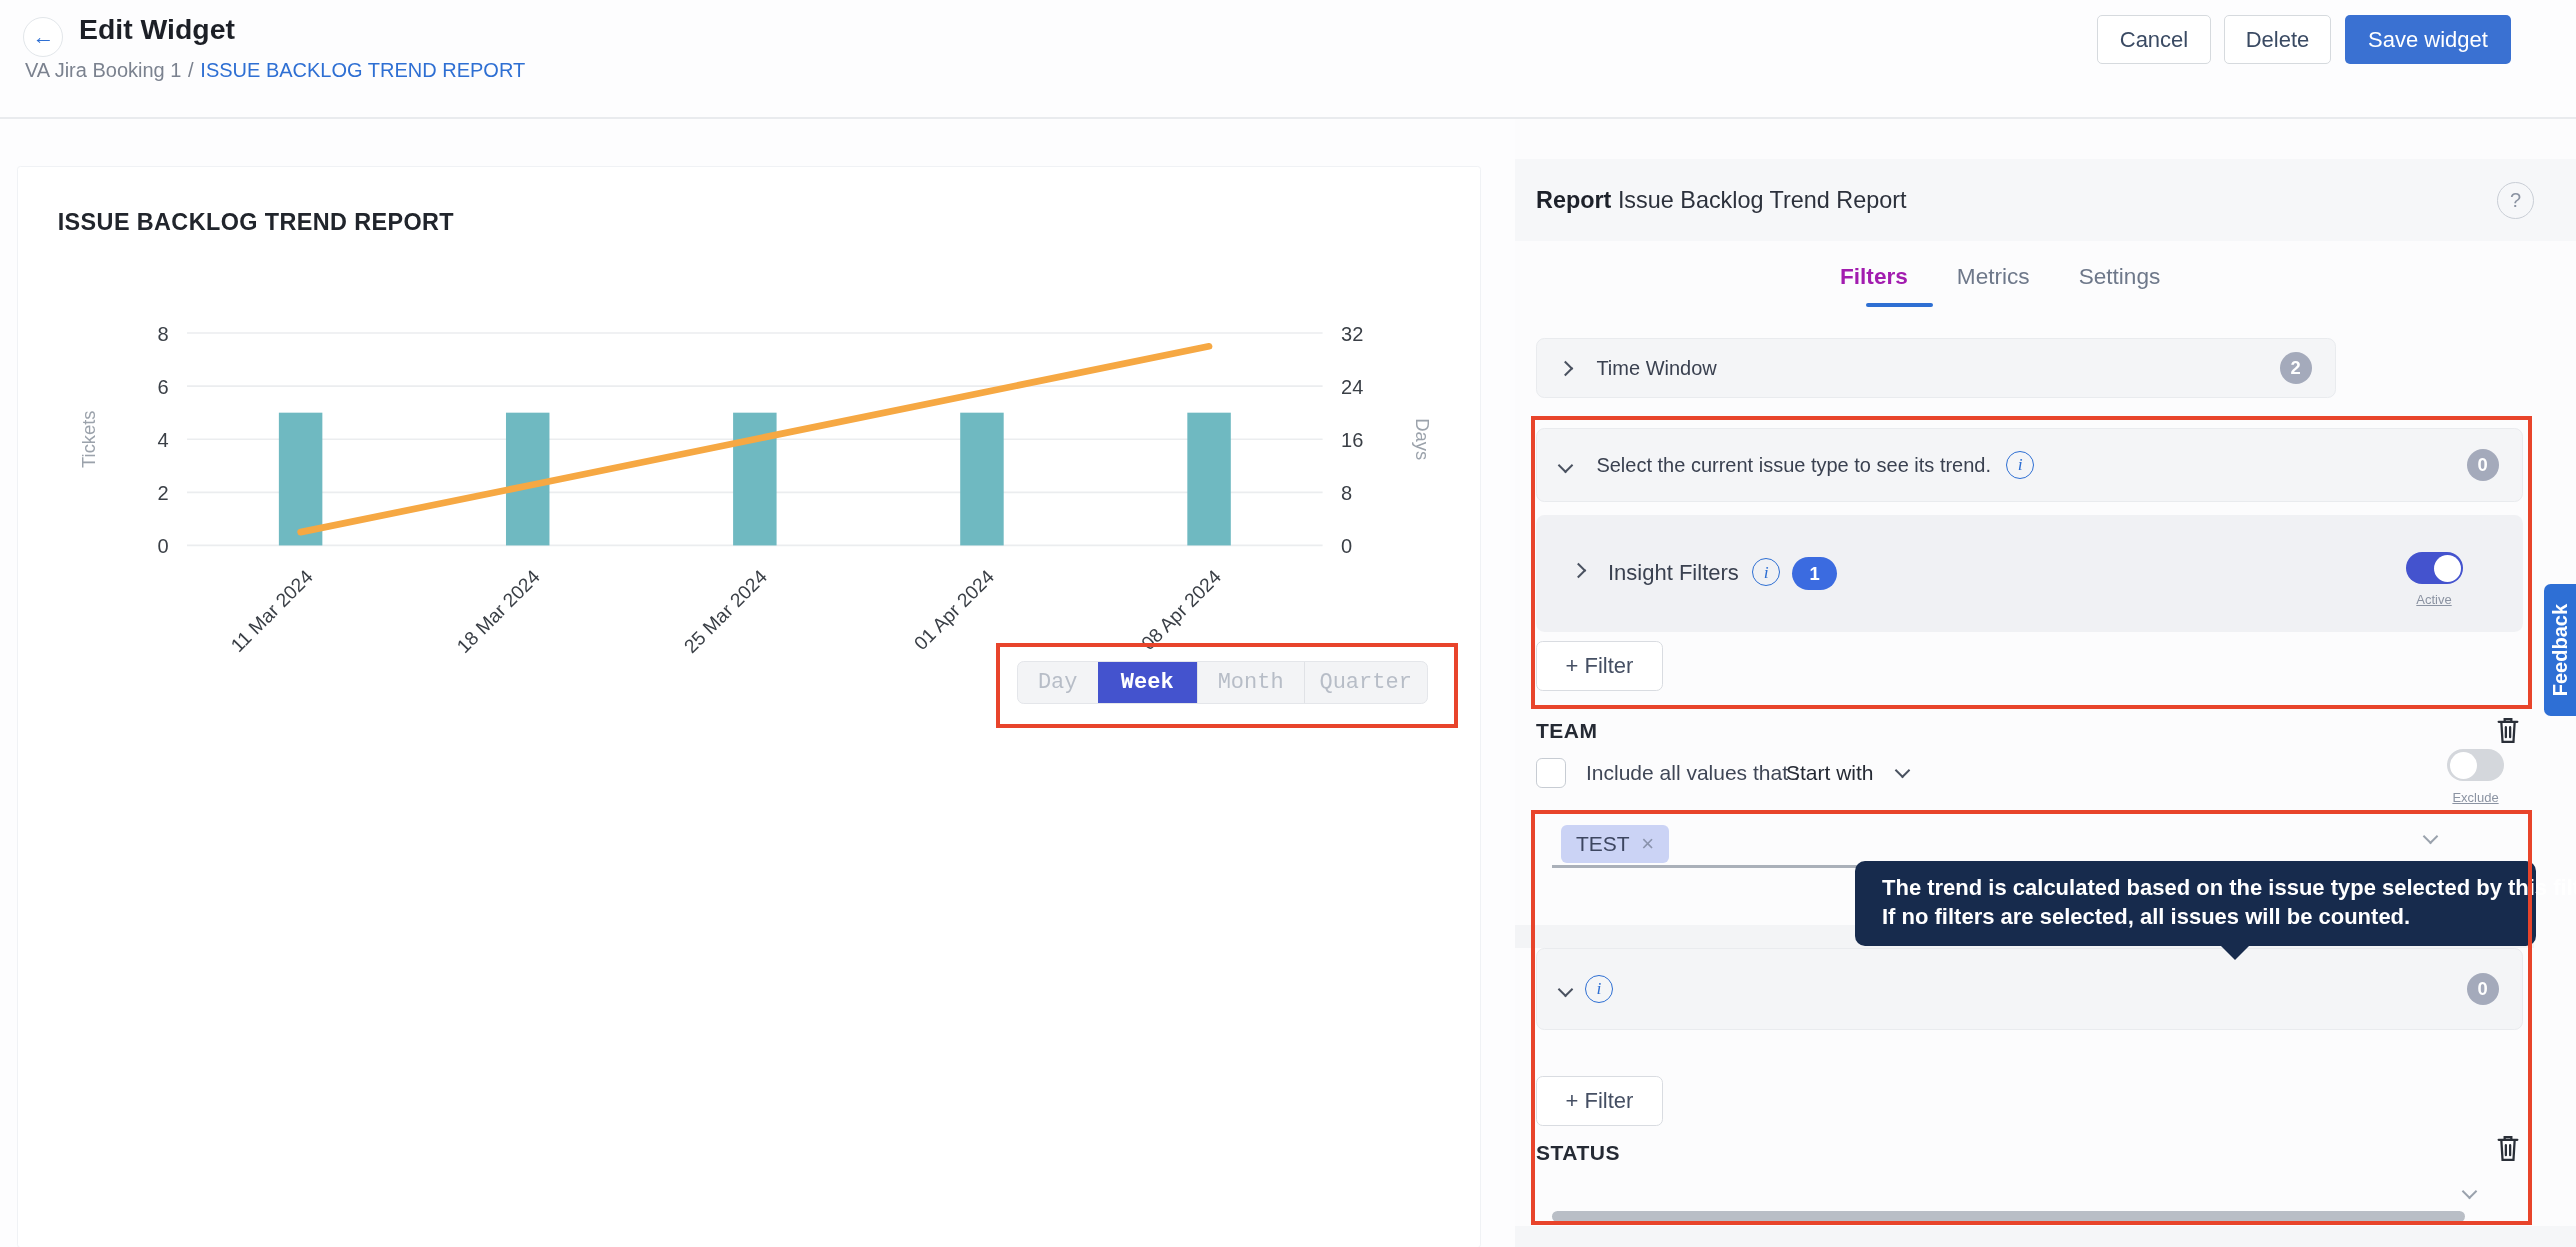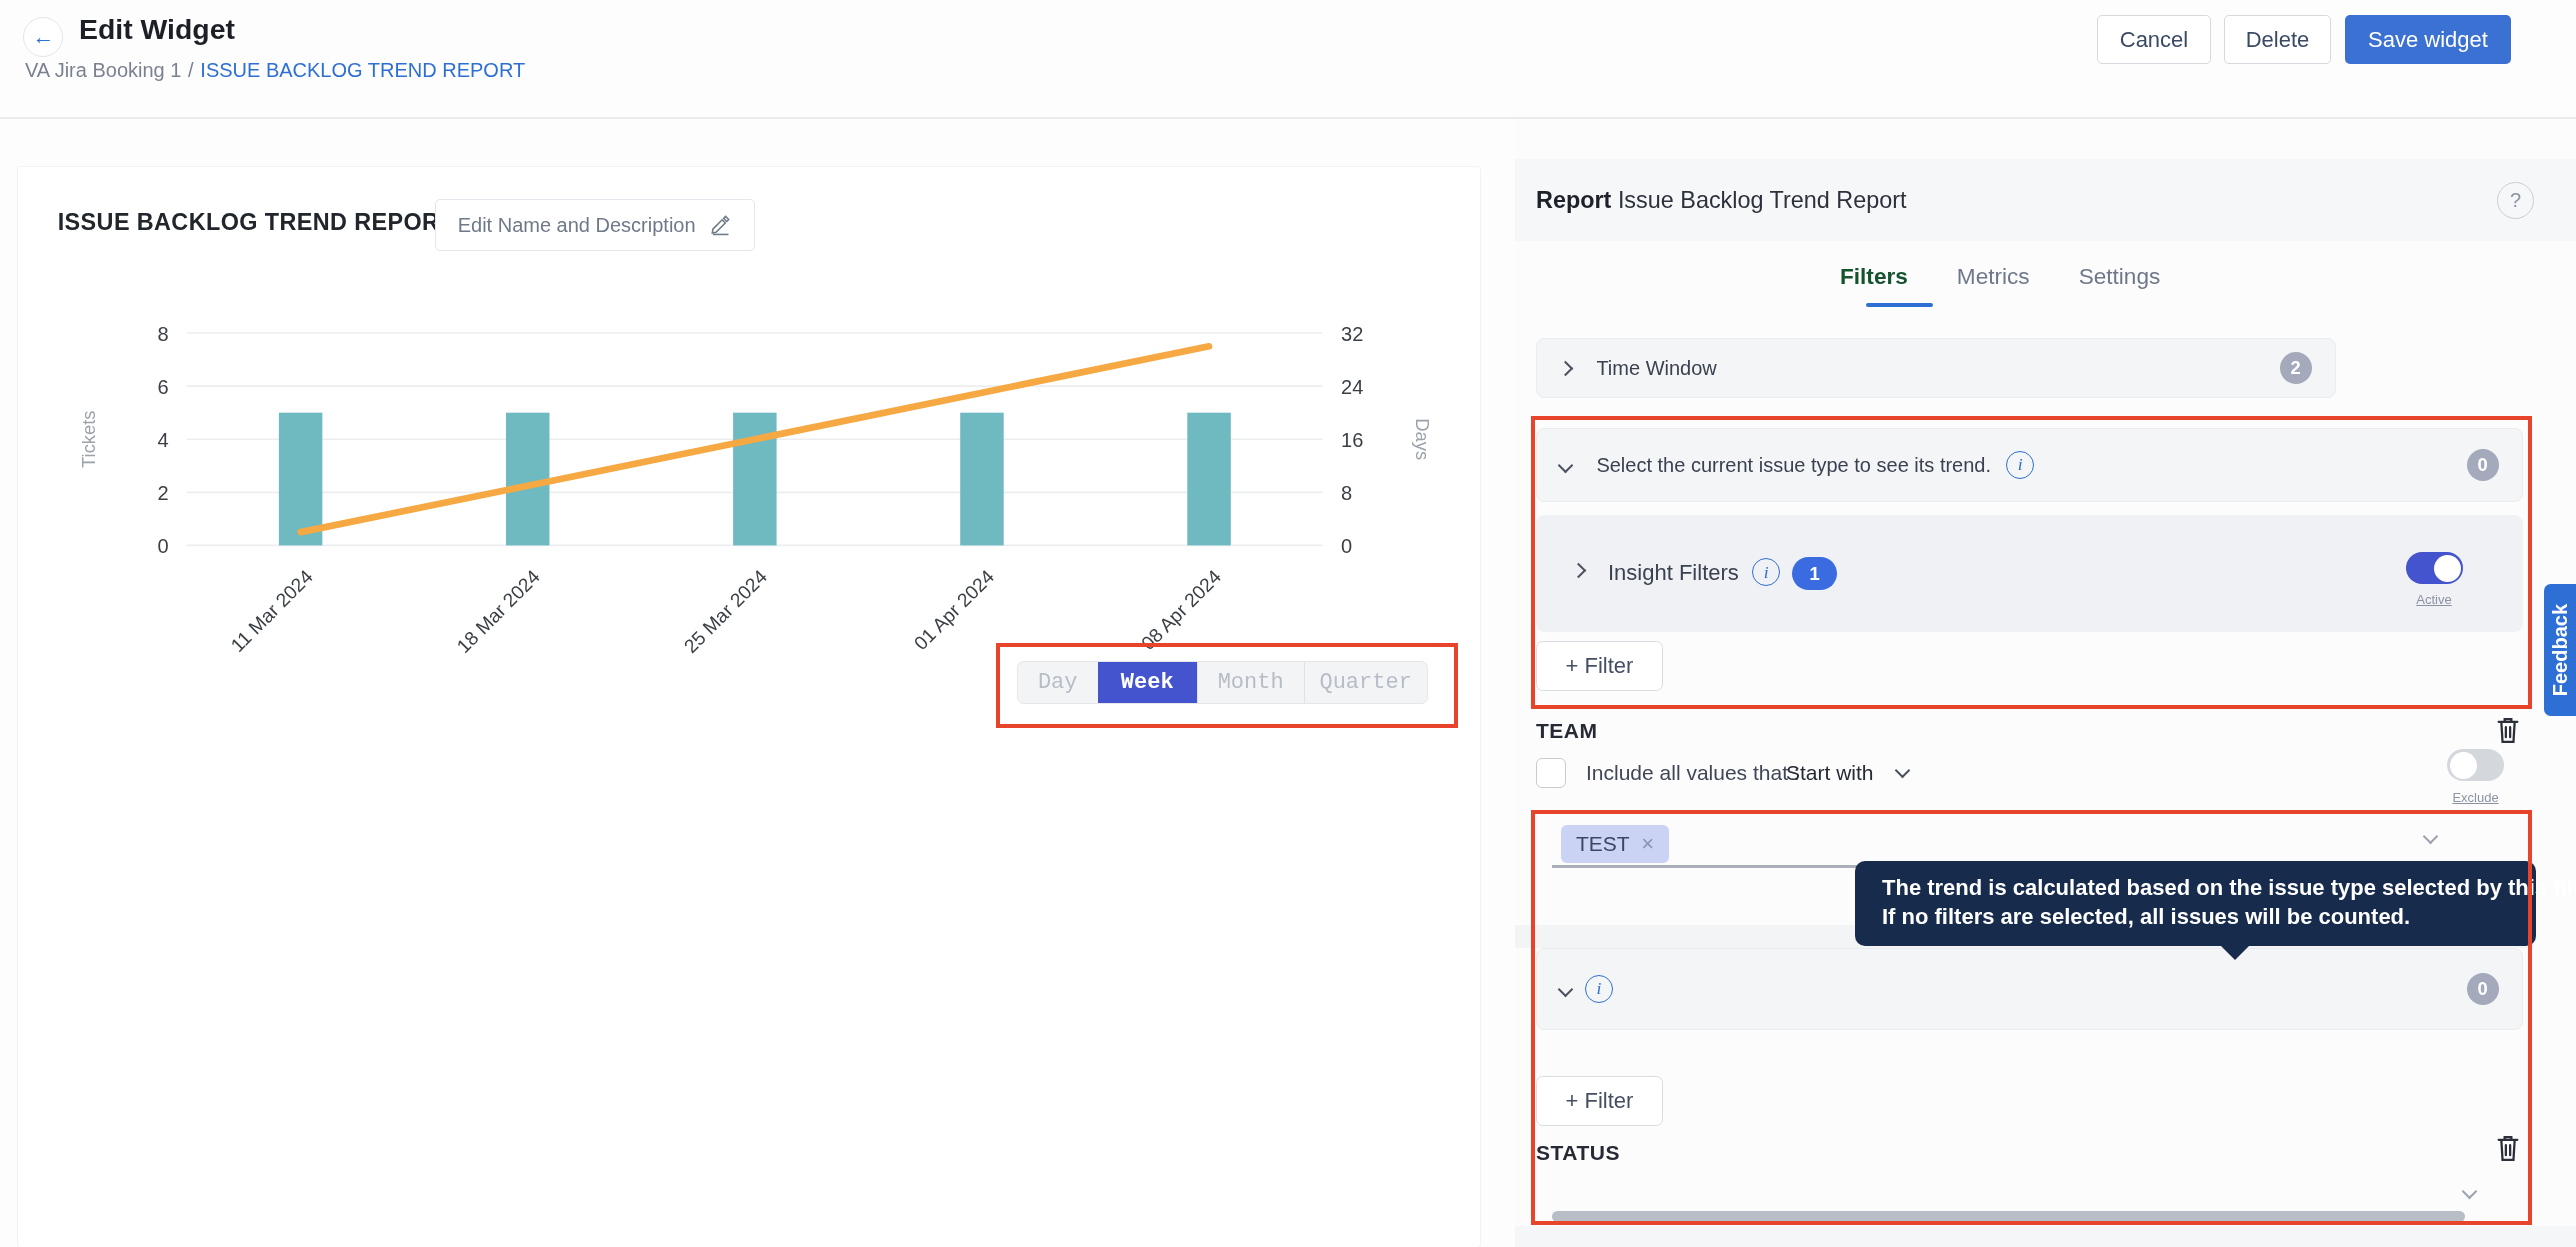--- a/index.html
+++ b/index.html
@@ -39,21 +39,21 @@
 
   
   .panel-bg{left:1515px;top:119px;width:1061px;height:1129px;background:#fcfcfd;}
   .panel-band{left:1515px;top:159px;width:1061px;height:82px;background:#f6f7f9;}
   .report-line{left:1536px;top:187px;font-size:23.4px;color:#2c313c;}
   .report-line b{color:#1d212a;}
   .help-btn{left:2497px;top:182px;width:37px;height:37px;border:1.7px solid #c9ced6;border-radius:50%;background:transparent;
     display:flex;align-items:center;justify-content:center;font-size:20px;color:#8b93a2;cursor:pointer;box-sizing:border-box;}
   .tabs{left:1840px;top:264px;display:flex;gap:49px;font-size:22.6px;color:#6e788a;}
   .tab{cursor:pointer;}
-  .tab-active{color:#14532d;font-weight:bold;}
+  .tab-active{color:#a21caf;font-weight:bold;}
   .tab-underline{left:1866px;top:303px;width:67px;height:4.2px;background:#2e6fd3;border-radius:2.5px;}
 
   .card-row{background:#f4f5f7;border:1.7px solid #e9ebee;border-radius:8.4px;box-sizing:border-box;display:flex;align-items:center;cursor:pointer;}
   .row-label{font-size:20px;color:#3a4150;}
   .badge{width:32px;height:32px;border-radius:50%;background:#a4aabb;color:#fff;font-size:18.4px;font-weight:bold;
     display:flex;align-items:center;justify-content:center;}
   .badge-blue{min-width:45px;height:33px;border-radius:16.7px;background:#3b6be0;color:#fff;font-size:18.4px;font-weight:bold;
     display:flex;align-items:center;justify-content:center;}
 
   .chev{display:inline-block;width:11px;height:11px;border-right:2.5px solid #4a5260;border-bottom:2.5px solid #4a5260;box-sizing:border-box;}
@@ -120,27 +120,20 @@
   <div class="abs breadcrumb">
     <span>VA Jira Booking 1</span><span class="sep">/</span><span class="crumb-link">ISSUE BACKLOG TREND REPORT</span>
   </div>
   <button class="abs hbtn btn-cancel">Cancel</button>
   <button class="abs hbtn btn-delete">Delete</button>
   <button class="abs hbtn btn-save">Save widget</button>
   <div class="abs top-divider"></div>
 
   <div class="abs left-card">
     <div class="abs widget-title">ISSUE BACKLOG TREND REPORT</div>
-    <button class="abs edit-name-btn">
-      <span>Edit Name and Description</span>
-      <svg width="23.4" height="23.4" viewBox="0 0 24 24">
-        <path d="M4 16.5 13.5 7l3.2 3.2L7.2 19.7 3.4 20.6zM15 5.5l2-2 3.2 3.2-2 2z" fill="none" stroke="#6f7988" stroke-width="1.6"></path>
-        <path d="M4 22h16" stroke="#6f7988" stroke-width="1.6"></path>
-      </svg>
-    </button>
 
     <svg class="abs chart-svg" id="trend-chart" width="1422" height="485" viewBox="0 0 1700 580">
         <line x1="172" y1="321" x2="1530" y2="321" stroke="#ebedef" stroke-width="2"></line>
         <text x="150" y="330" text-anchor="end" class="tick">0</text>
         <text x="1552" y="330" text-anchor="start" class="tick">0</text>
         <line x1="172" y1="257.5" x2="1530" y2="257.5" stroke="#ebedef" stroke-width="2"></line>
         <text x="150" y="266.5" text-anchor="end" class="tick">2</text>
         <text x="1552" y="266.5" text-anchor="start" class="tick">8</text>
         <line x1="172" y1="194" x2="1530" y2="194" stroke="#ebedef" stroke-width="2"></line>
         <text x="150" y="203" text-anchor="end" class="tick">4</text>

